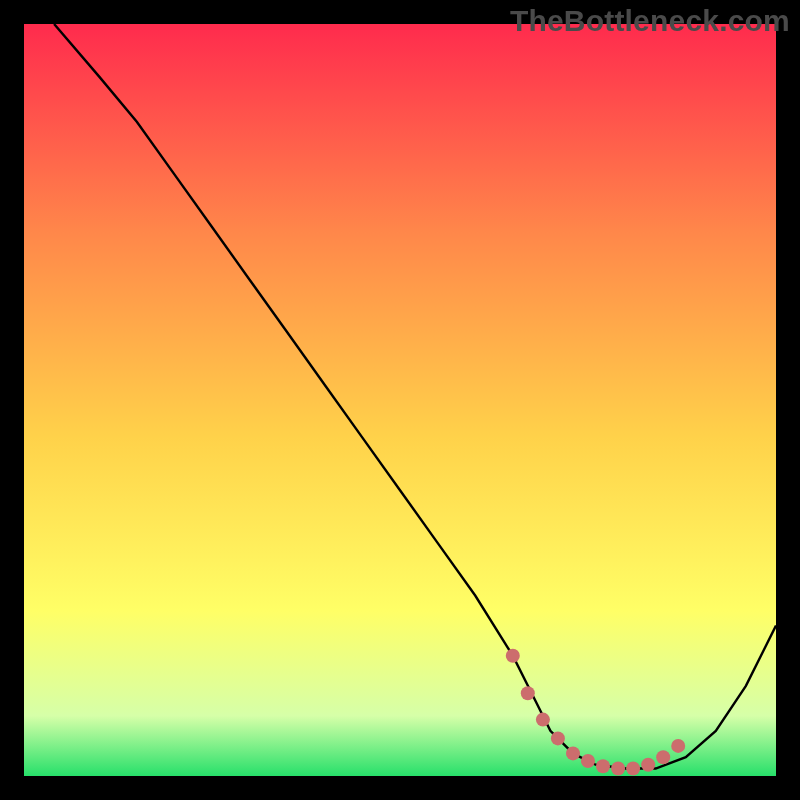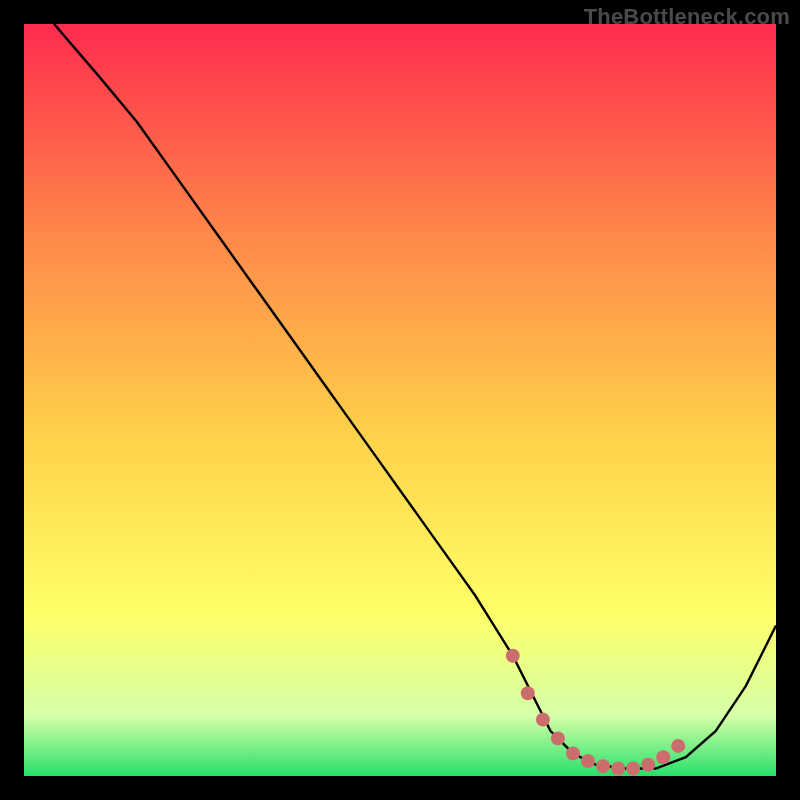--- a/index.html
+++ b/index.html
@@ -15,21 +15,21 @@
     position: relative;
     width: 800px;
     height: 800px;
     background: #000;
   }
   .watermark {
     position: absolute;
     top: 4px;
     right: 10px;
     color: #4a4a4a;
-    font-size: 22px;
+    font-size: 30px;
     font-weight: 600;
     letter-spacing: 0.2px;
     z-index: 5;
   }
   svg.plot {
     position: absolute;
     left: 24px;
     top: 24px;
     width: 752px;
     height: 752px;

